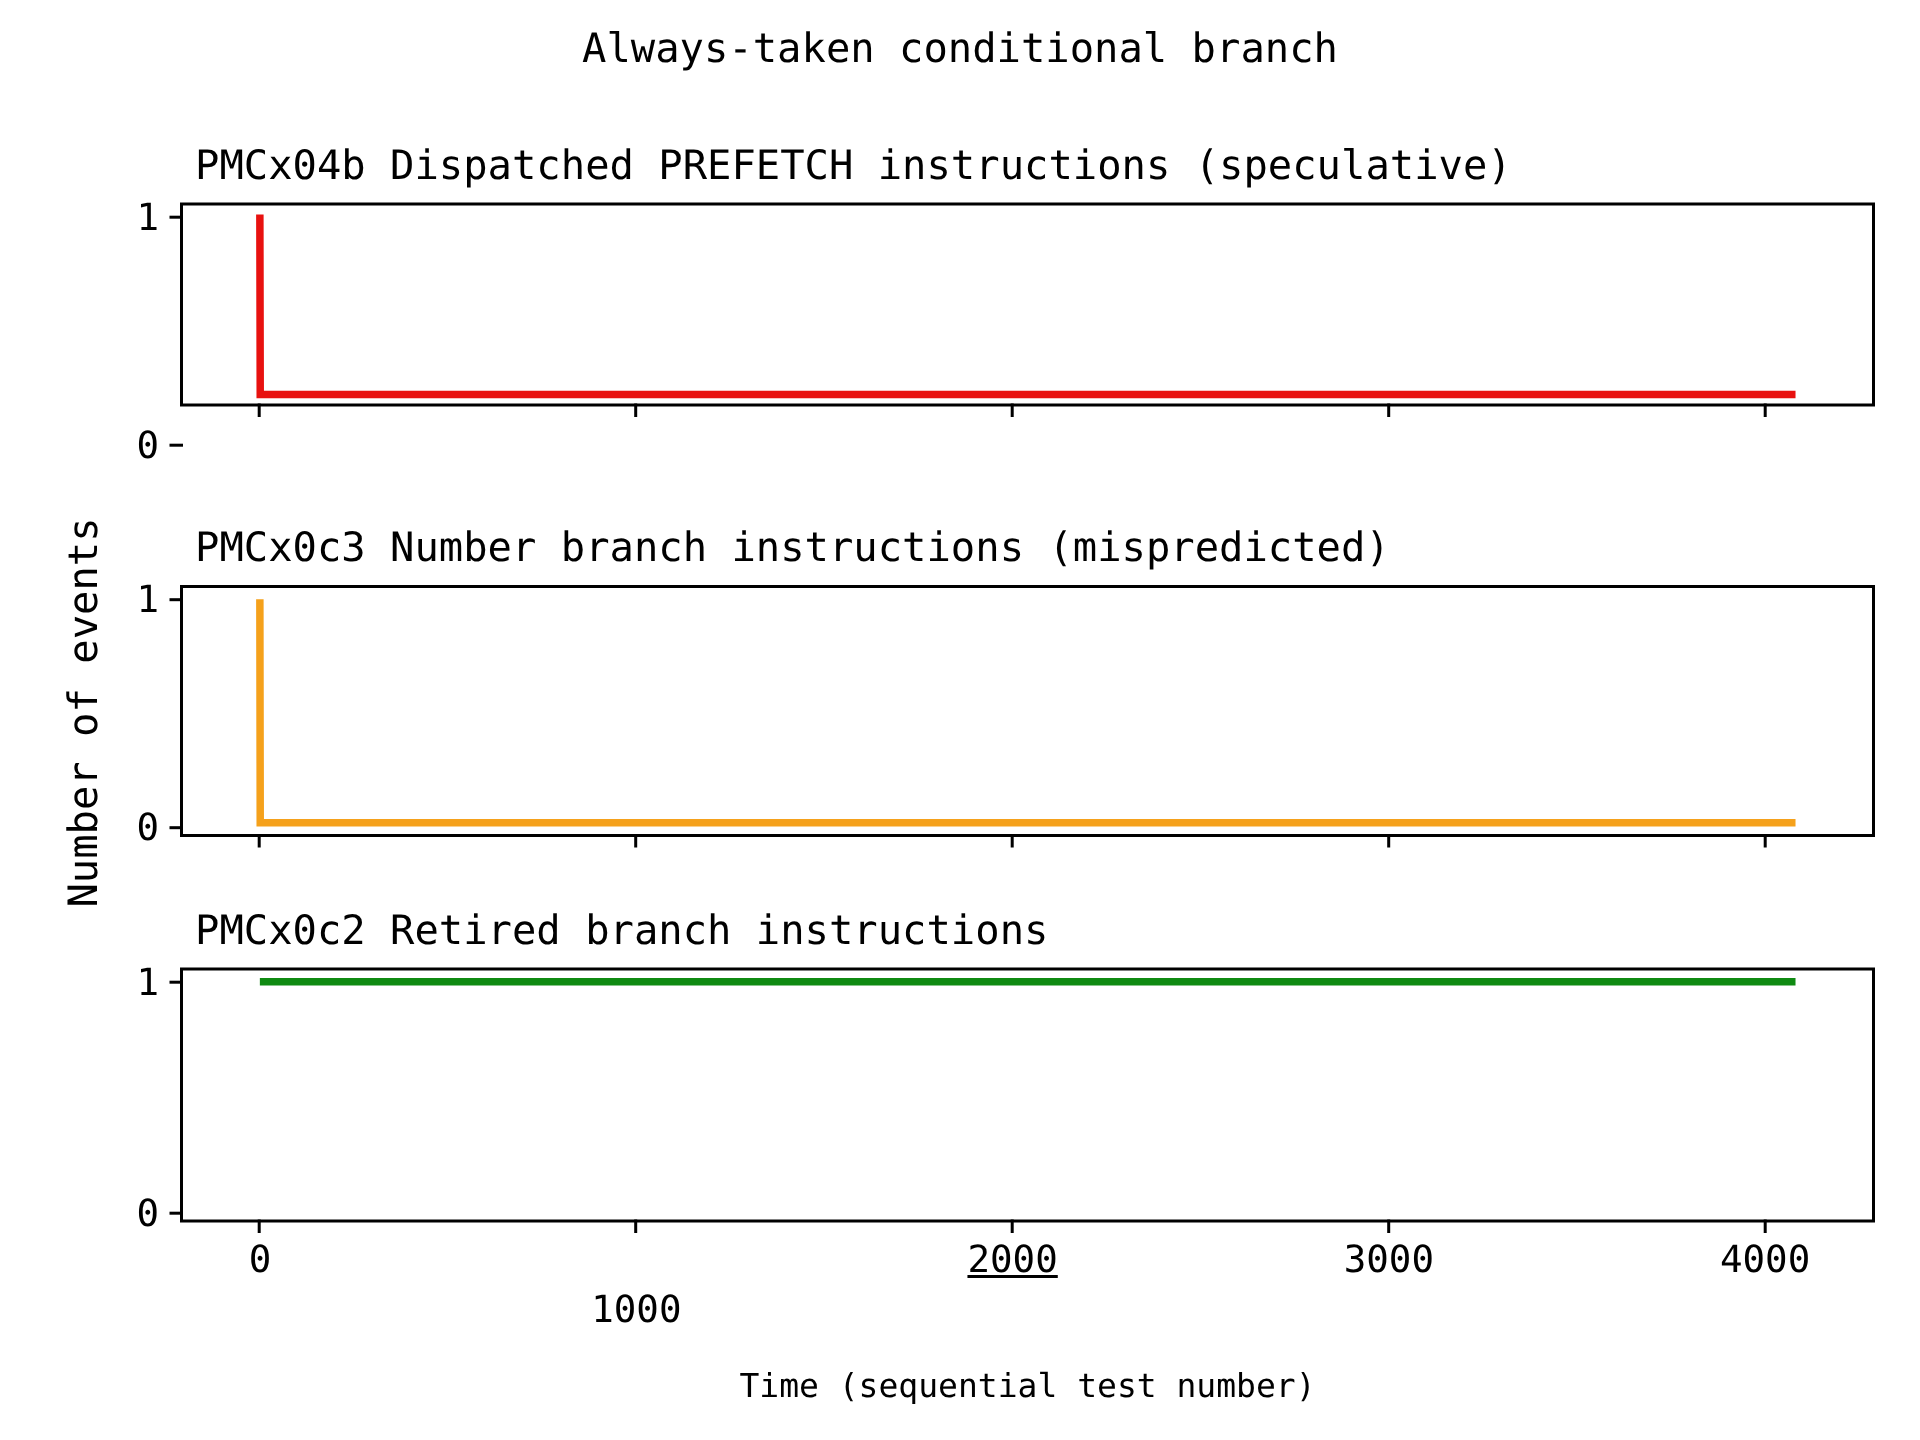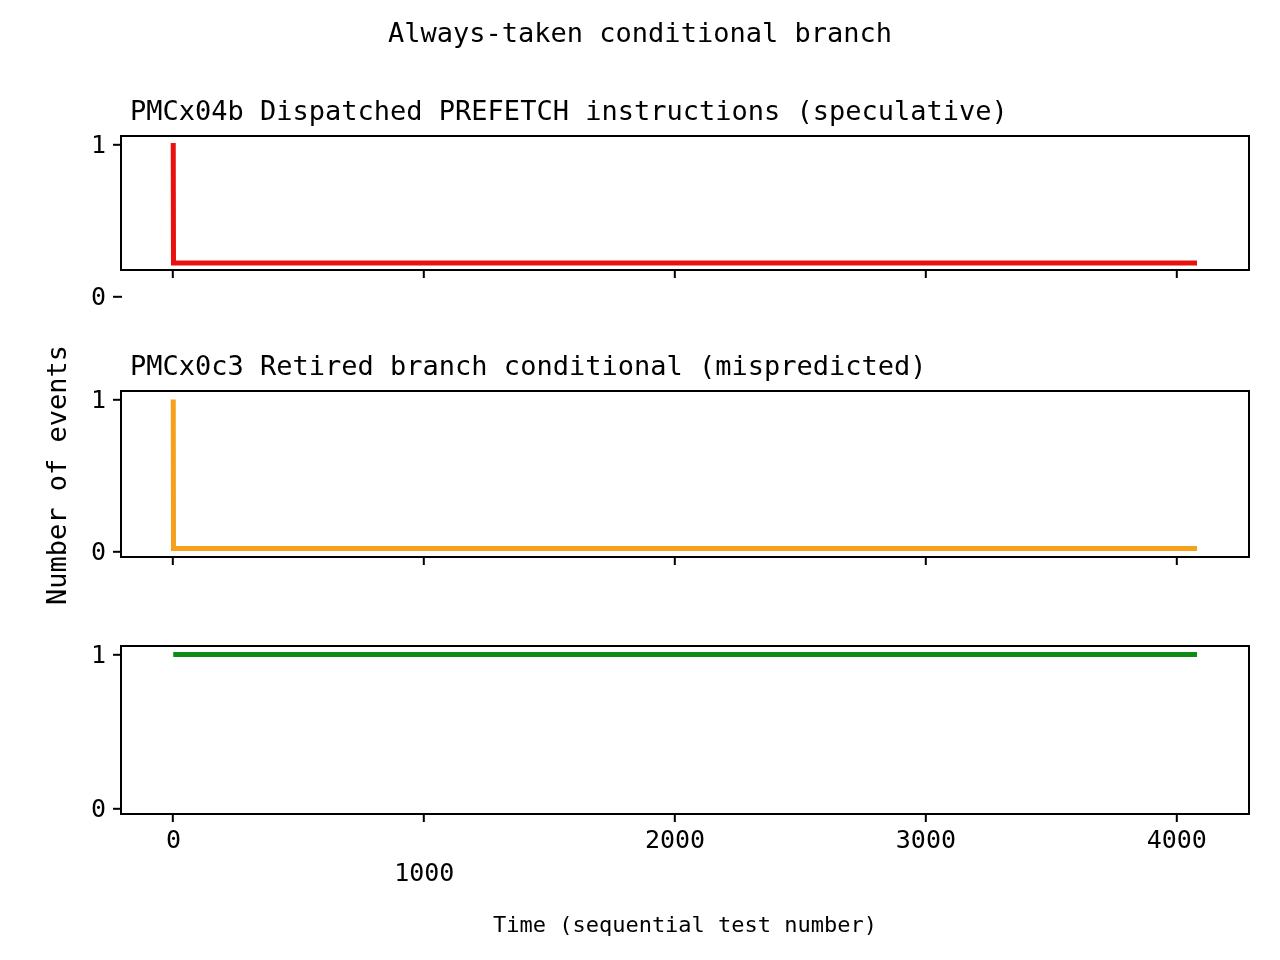--- a/index.html
+++ b/index.html
@@ -158,52 +158,53 @@
         <div class="ytick-label" style="top: 7.63636px;">1</div>
         <div class="xtick" style="left: 51.4206px;"></div>
         <div class="xtick" style="left: 302.253px;"></div>
         <div class="xtick" style="left: 553.085px;"></div>
         <div class="xtick" style="left: 803.918px;"></div>
         <div class="xtick" style="left: 1054.75px;"></div>
       </div>
   </div>
 
   <div class="panel" id="panel-1" style="top:390px; height:168px;">
-    <div class="panel-title">PMCx0c3 Retired branch conditional (mispredicted)</div>
+    <div class="panel-title">PMCx0c3 Number branch instructions (mispredicted)</div>
     <div class="axes">
       <svg class="plot-svg" viewBox="0 0 1130 168" preserveAspectRatio="none">
         <polyline id="series-1" fill="none" stroke="#f5a11b" stroke-width="5" stroke-linejoin="miter" stroke-linecap="butt" vector-effect="non-scaling-stroke" points="51.42,7.64 51.67,160.36 1078.83,160.36"></polyline>
       </svg>
     <div class="ytick" style="top: 160.364px;"></div>
         <div class="ytick-label" style="top: 160.364px;">0</div>
         <div class="ytick" style="top: 7.63636px;"></div>
         <div class="ytick-label" style="top: 7.63636px;">1</div>
         <div class="xtick" style="left: 51.4206px;"></div>
         <div class="xtick" style="left: 302.253px;"></div>
         <div class="xtick" style="left: 553.085px;"></div>
         <div class="xtick" style="left: 803.918px;"></div>
         <div class="xtick" style="left: 1054.75px;"></div>
       </div>
   </div>
 
   <div class="panel" id="panel-2" style="top:645px; height:170px;">
+    <div class="panel-title">PMCx0c2 Retired branch instructions</div>
     <div class="axes">
       <svg class="plot-svg" viewBox="0 0 1130 170" preserveAspectRatio="none">
         <polyline id="series-2" fill="none" stroke="#0f8a12" stroke-width="5" stroke-linejoin="miter" stroke-linecap="butt" vector-effect="non-scaling-stroke" points="51.42,7.73 1078.83,7.73"></polyline>
       </svg>
     <div class="ytick" style="top: 162.273px;"></div>
         <div class="ytick-label" style="top: 162.273px;">0</div>
         <div class="ytick" style="top: 7.72727px;"></div>
         <div class="ytick-label" style="top: 7.72727px;">1</div>
         <div class="xtick" style="left: 51.4206px;"></div>
         <div class="xtick-label" style="left: 51.4206px;">0</div>
         <div class="xtick" style="left: 302.253px;"></div>
         <div class="xtick-label" style="left: 302.253px; margin-top: 33px;">1000</div>
         <div class="xtick" style="left: 553.085px;"></div>
-        <div class="xtick-label" style="left: 553.085px;">2000</div>
+        <div class="xtick-label" style="left: 553.085px; text-decoration: underline;">2000</div>
         <div class="xtick" style="left: 803.918px;"></div>
         <div class="xtick-label" style="left: 803.918px;">3000</div>
         <div class="xtick" style="left: 1054.75px;"></div>
         <div class="xtick-label" style="left: 1054.75px;">4000</div>
       </div>
   </div>
 
   <div class="xlabel">Time (sequential test number)</div>
 
 </div>

